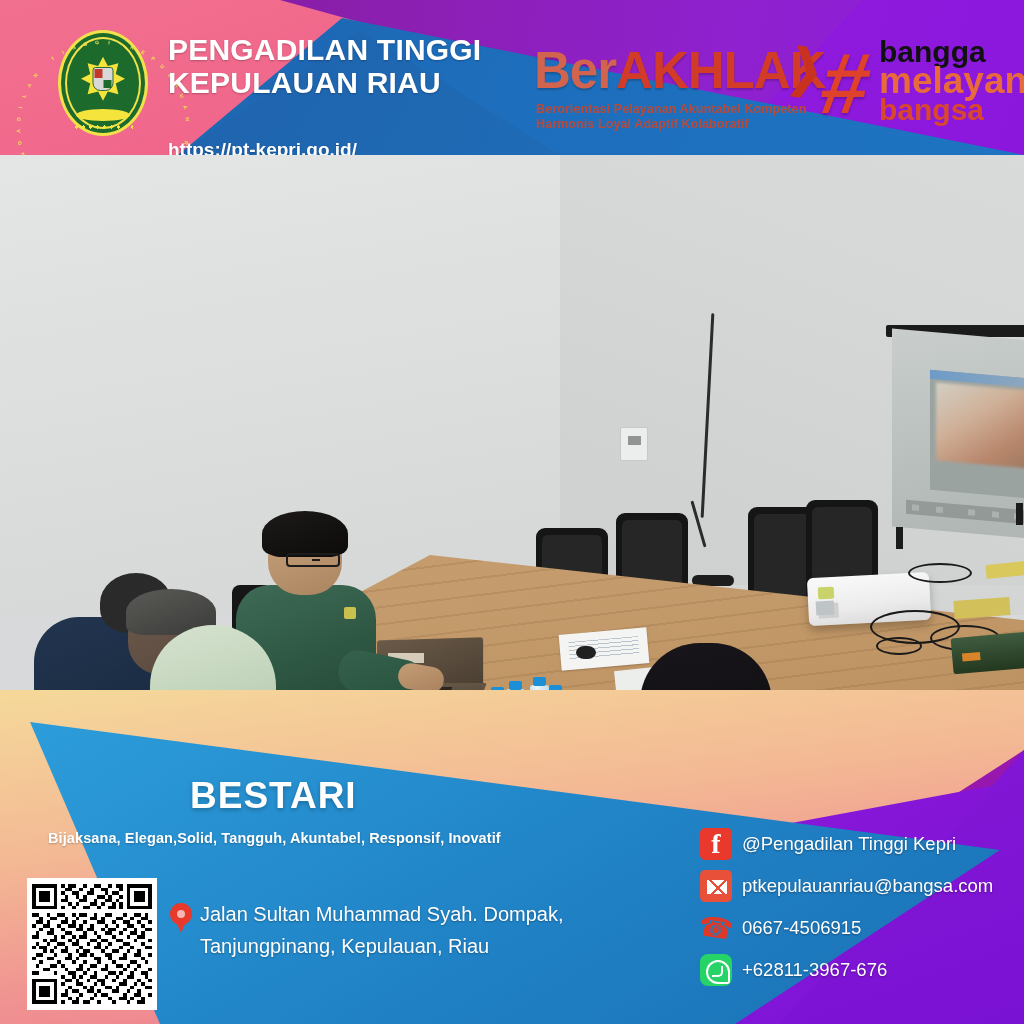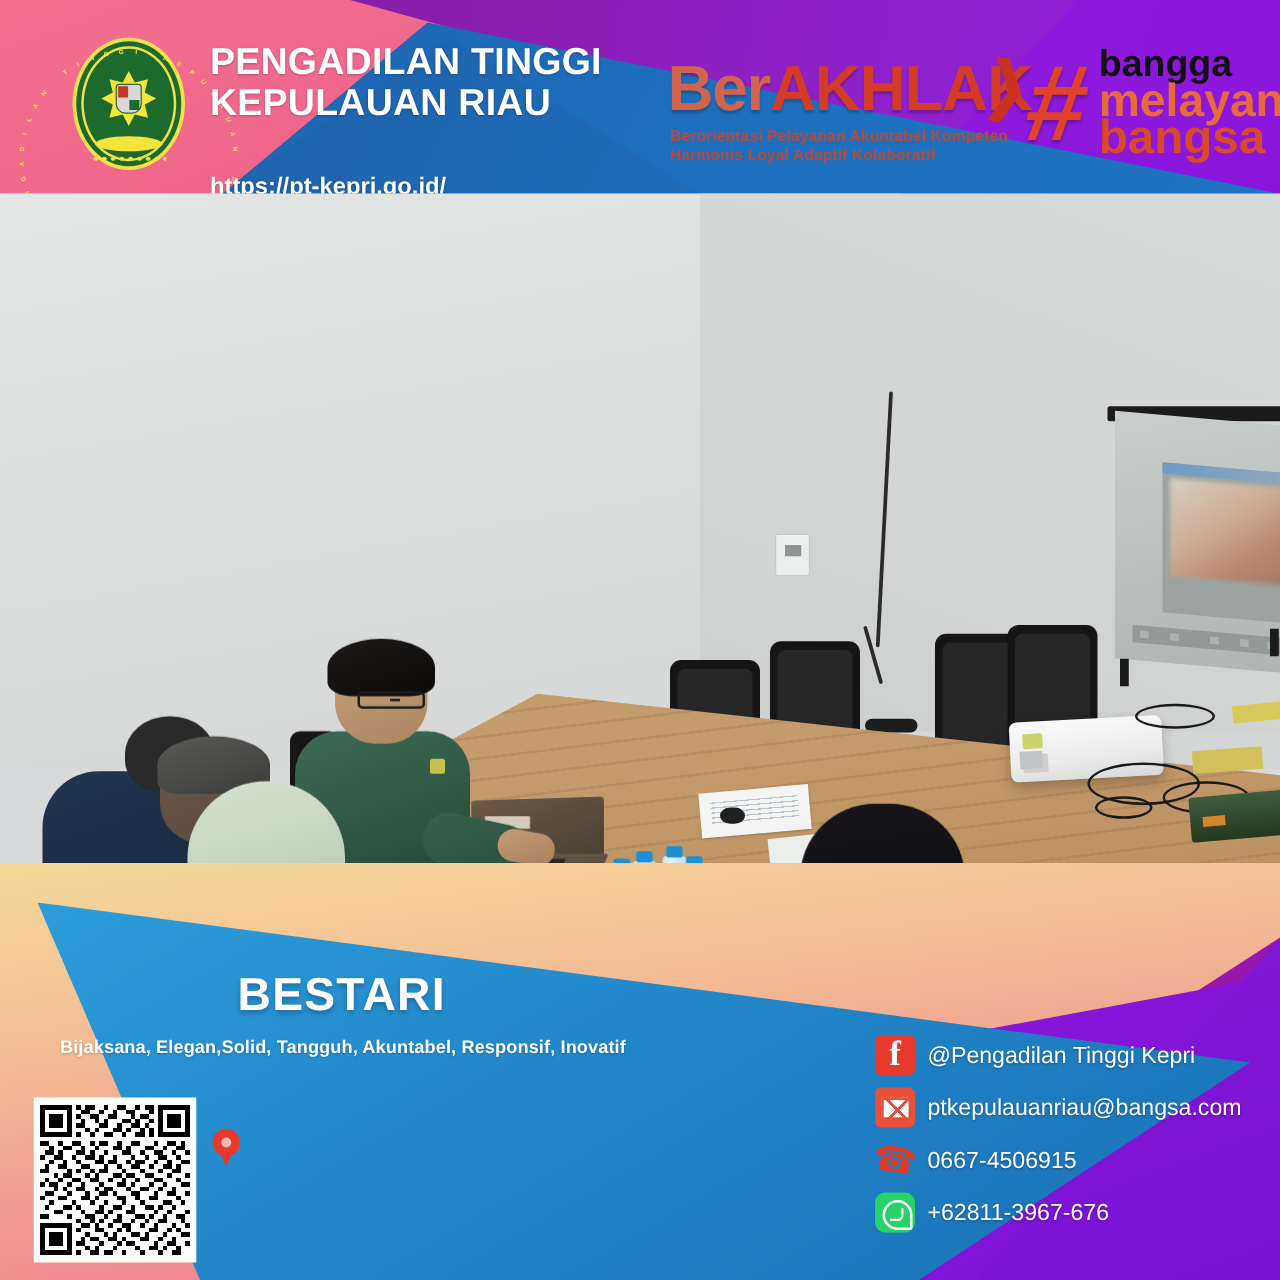--- a/index.html
+++ b/index.html
@@ -63,21 +63,21 @@
               color:#b74a3a; font-weight:600; white-space:nowrap; letter-spacing:.1px; }
 
   .bangga { position:absolute; left:822px; top:34px; width:200px; height:105px; }
   .hashtag { position:absolute; left:0; top:6px; font-size:86px; font-weight:bold;
              color:#e0412b; line-height:86px; transform:skewX(-9deg);
              text-shadow:0 2px 3px rgba(0,0,0,.25); }
   .bangga .l1 { position:absolute; left:57px; top:2px; font-size:30px; font-weight:bold;
                 color:#111; line-height:32px; }
   .bangga .l2 { position:absolute; left:57px; top:31px; font-size:37px; font-weight:bold;
                 color:#e86a3c; line-height:32px; }
-  .bangga .l3 { position:absolute; left:57px; top:60px; font-size:38px; font-weight:bold;
+  .bangga .l3 { position:absolute; left:57px; top:60px; font-size:30px; font-weight:bold;
                 color:#d9472c; line-height:32px; }
 
   
   #photo { position:absolute; left:0; top:155px; width:1024px; height:715px;
            overflow:hidden; background:#d7d9da; }
   .p { position:absolute; }
   .wall { left:0; top:0; width:1024px; height:460px;
           background:linear-gradient(170deg,#e4e6e6 0%,#dcdedd 45%,#d2d5d4 100%); }
   .wall-r { left:560px; top:0; width:464px; height:430px;
             background:linear-gradient(200deg,#d8dbda 0%,#cdd0cf 100%); }
@@ -816,20 +816,24 @@
             <rect x="26" y="32" width="1" height="1"></rect>
           <rect x="29" y="32" width="2" height="1"></rect>
         </g>
       </svg>
     </div>
 
     <div class="f pin">
       <div class="tip"></div>
         <div class="head"></div>
     </div>
+    <div class="f addr">
+      <div>Jalan Sultan Muhammad Syah. Dompak,</div>
+      <div>Tanjungpinang, Kepulauan, Riau</div>
+    </div>
 
     <div class="f contacts">
       <div class="crow">
         <span class="ic ic-fb"></span>
         <span class="tx">@Pengadilan Tinggi Kepri</span>
       </div>
       <div class="crow">
         <span class="ic ic-mail"></span>
         <span class="tx">ptkepulauanriau@bangsa.com</span>
       </div>

